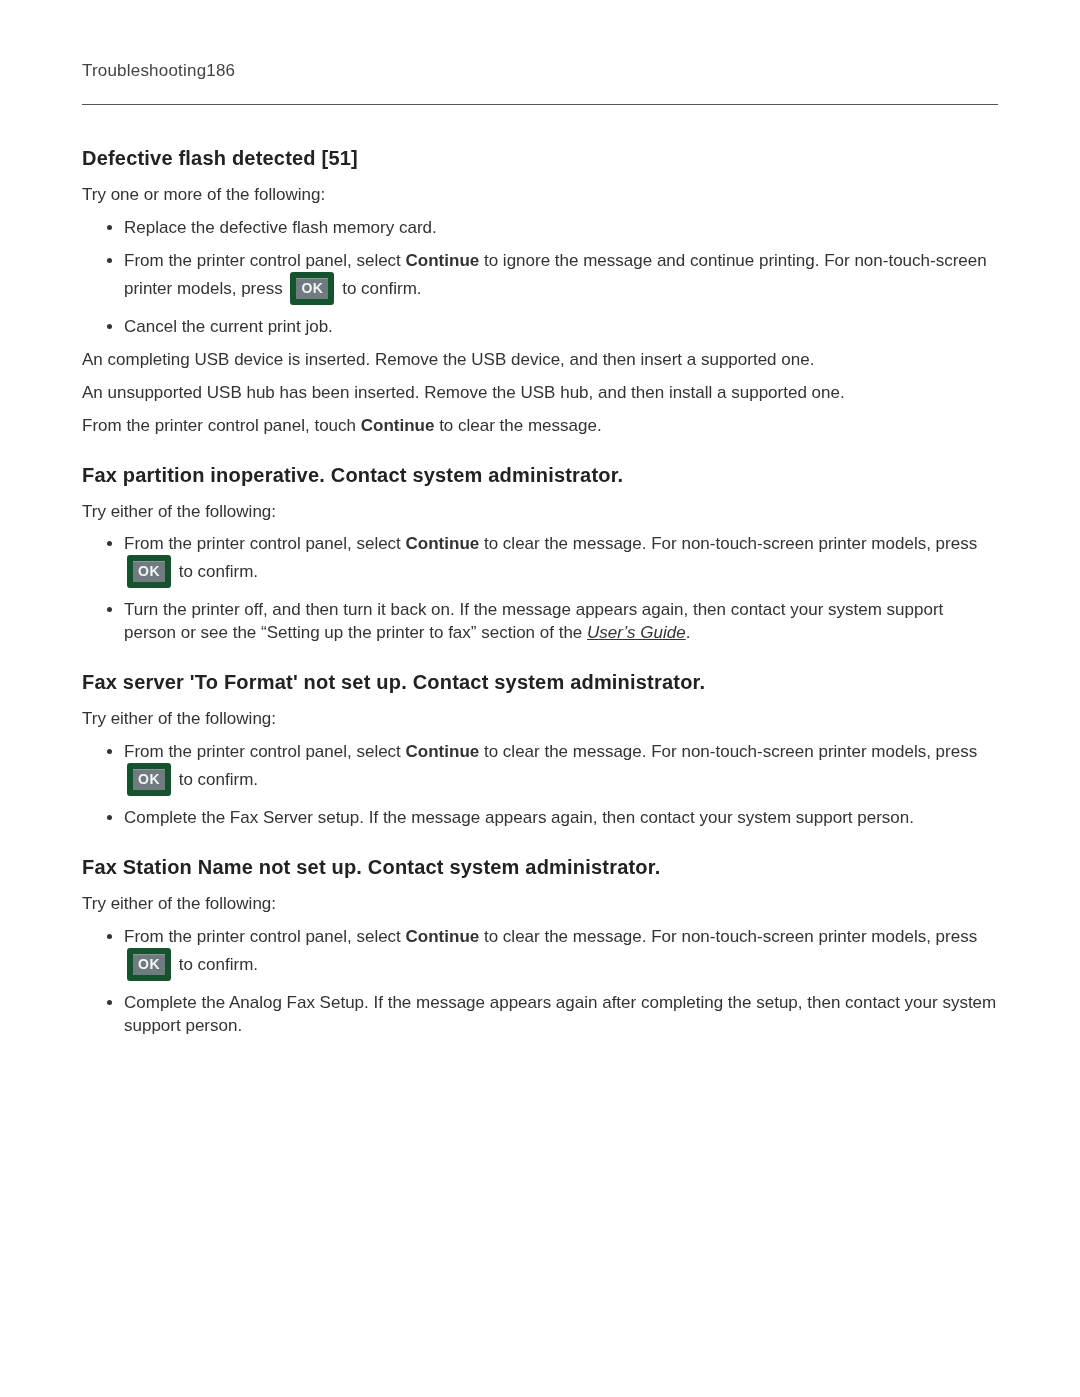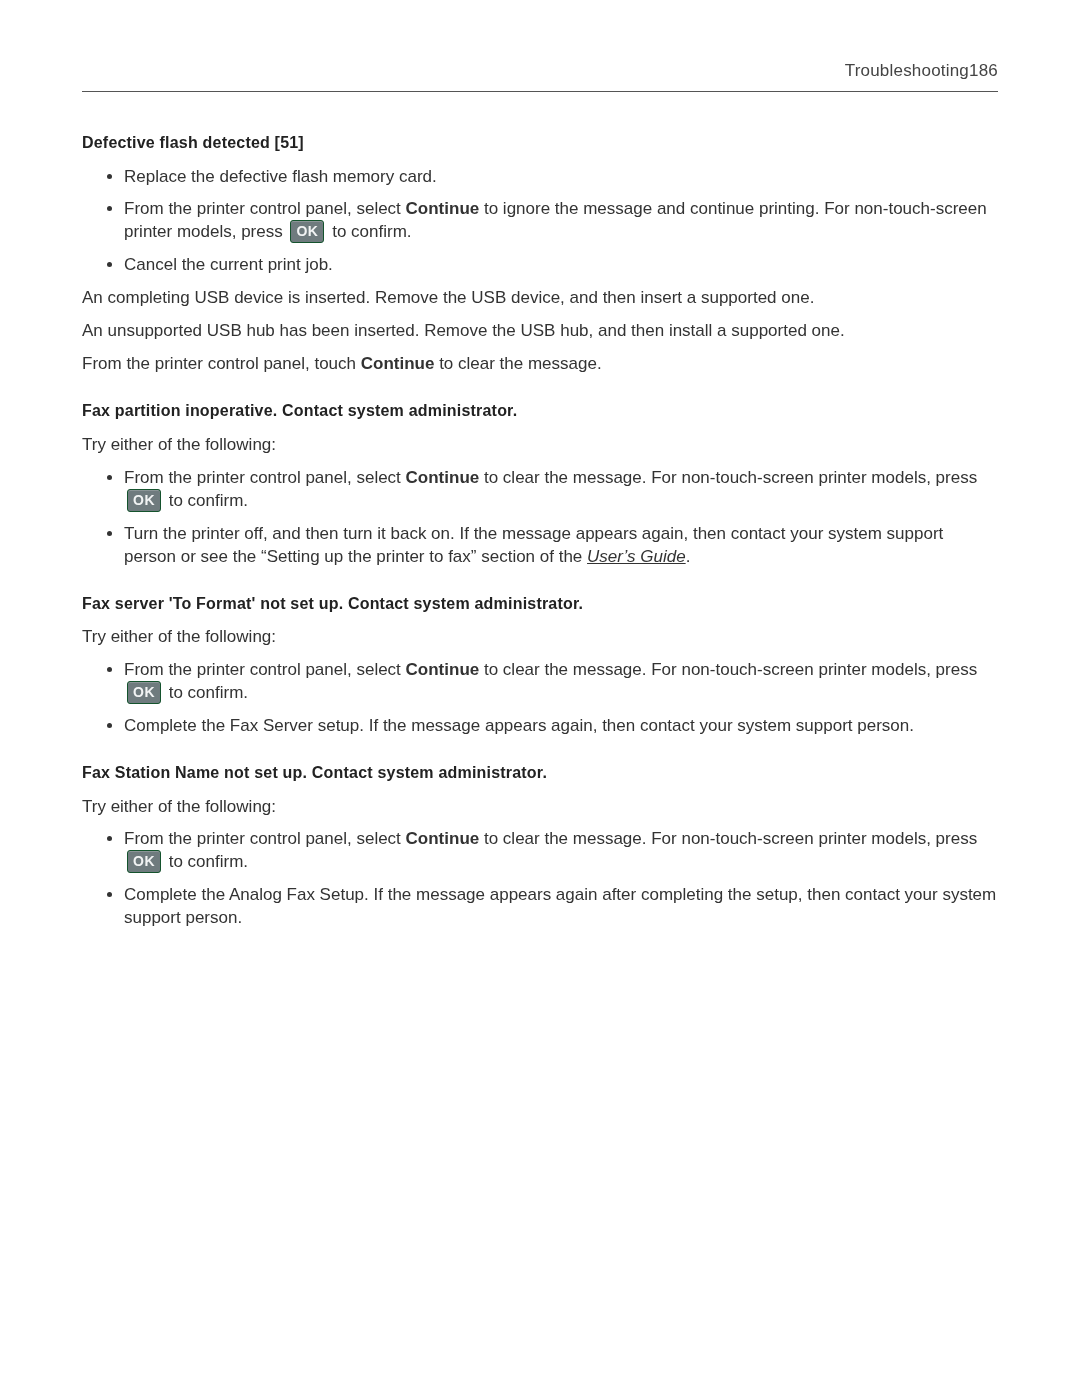--- a/index.html
+++ b/index.html
@@ -13,31 +13,31 @@
   }
   .page {
     width: 1080px;
     min-height: 1397px;
     box-sizing: border-box;
     padding: 60px 82px 60px 82px;
     position: relative;
   }
   .page-header {
     display: flex;
-    justify-content: flex-end;
+    justify-content: flex-start;
     align-items: baseline;
     font-size: 17px;
     color: #444;
     border-bottom: 1px solid #555;
-    padding-bottom: 8px;
+    padding-bottom: 21px;
     margin-bottom: 40px;
     letter-spacing: 0.2px;
   }
   h2.section-title {
-    font-size: 16px;
+    font-size: 20px;
     font-weight: 700;
     color: #222;
     margin: 24px 0 12px 0;
     letter-spacing: 0.2px;
   }
   h2.section-title:first-of-type {
     margin-top: 10px;
   }
   p.body-text {
     margin: 6px 0 10px 0;
@@ -56,40 +56,41 @@
   .italic { font-style: italic; text-decoration: underline; }
   .ok-btn {
     display: inline-block;
     vertical-align: middle;
     background: #6f7b7e;
     color: #f2f4f4;
     font-weight: 700;
     font-size: 14px;
     padding: 3px 5px 4px 5px;
     border-radius: 3px;
-    border: 1px solid #14532d;
+    border: 6px solid #14532d;
     box-shadow: inset 0 1px 0 rgba(255,255,255,0.2);
     margin: 0 3px;
     line-height: 1;
     letter-spacing: 0.5px;
     position: relative;
     top: -1px;
   }
 </style>
 </head>
 <body>
 
 <div class="page">
 
   <div class="page-header">
     <span>Troubleshooting</span>
     <span>186</span>
   </div>
 
   <h2 class="section-title">Defective flash detected [51]</h2>
+  <p class="body-text">Try one or more of the following:</p>
   <ul class="bullets">
     <li><span>Replace the defective flash memory card.</span></li>
     <li>
       <span>From the printer control panel, select </span><span class="bold">Continue</span><span> to ignore the message and continue printing. For non‑touch‑screen printer models, press </span><span class="ok-btn">OK</span><span> to confirm.</span>
     </li>
     <li><span>Cancel the current print job.</span></li>
   </ul>
 
   <p class="body-text">An completing USB device is inserted. Remove the USB device, and then insert a supported one.</p>
 

